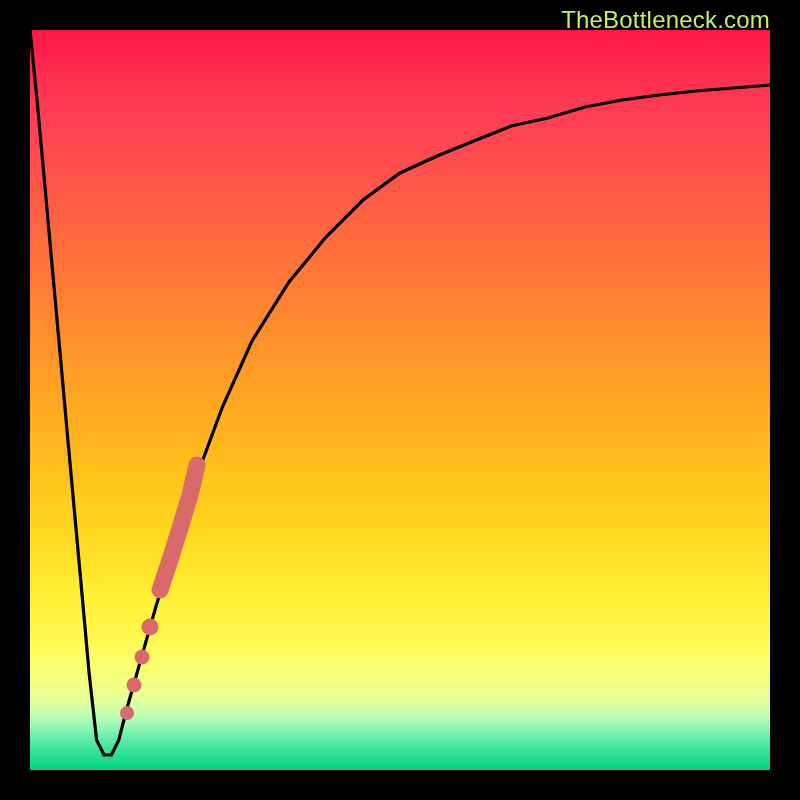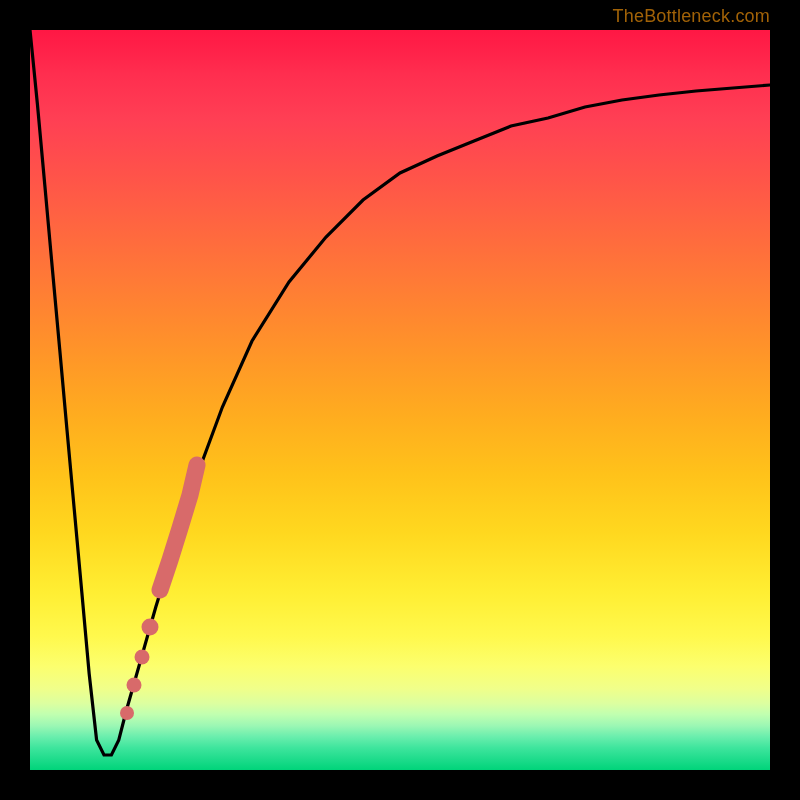--- a/index.html
+++ b/index.html
@@ -56,22 +56,22 @@
   .curve-svg {
     position: absolute;
     inset: 0;
     width: 100%;
     height: 100%;
   }
   .attribution {
     position: absolute;
     top: 6px;
     right: 30px;
-    color: #a16207;
-    font-size: 18px;
+    color: #bef264;
+    font-size: 24px;
     font-weight: 500;
     letter-spacing: 0.2px;
   }
 </style>
 </head>
 <body>
 
 <div class="chart-frame">
   <div class="plot-area">
     <div class="gradient-bg"></div>

